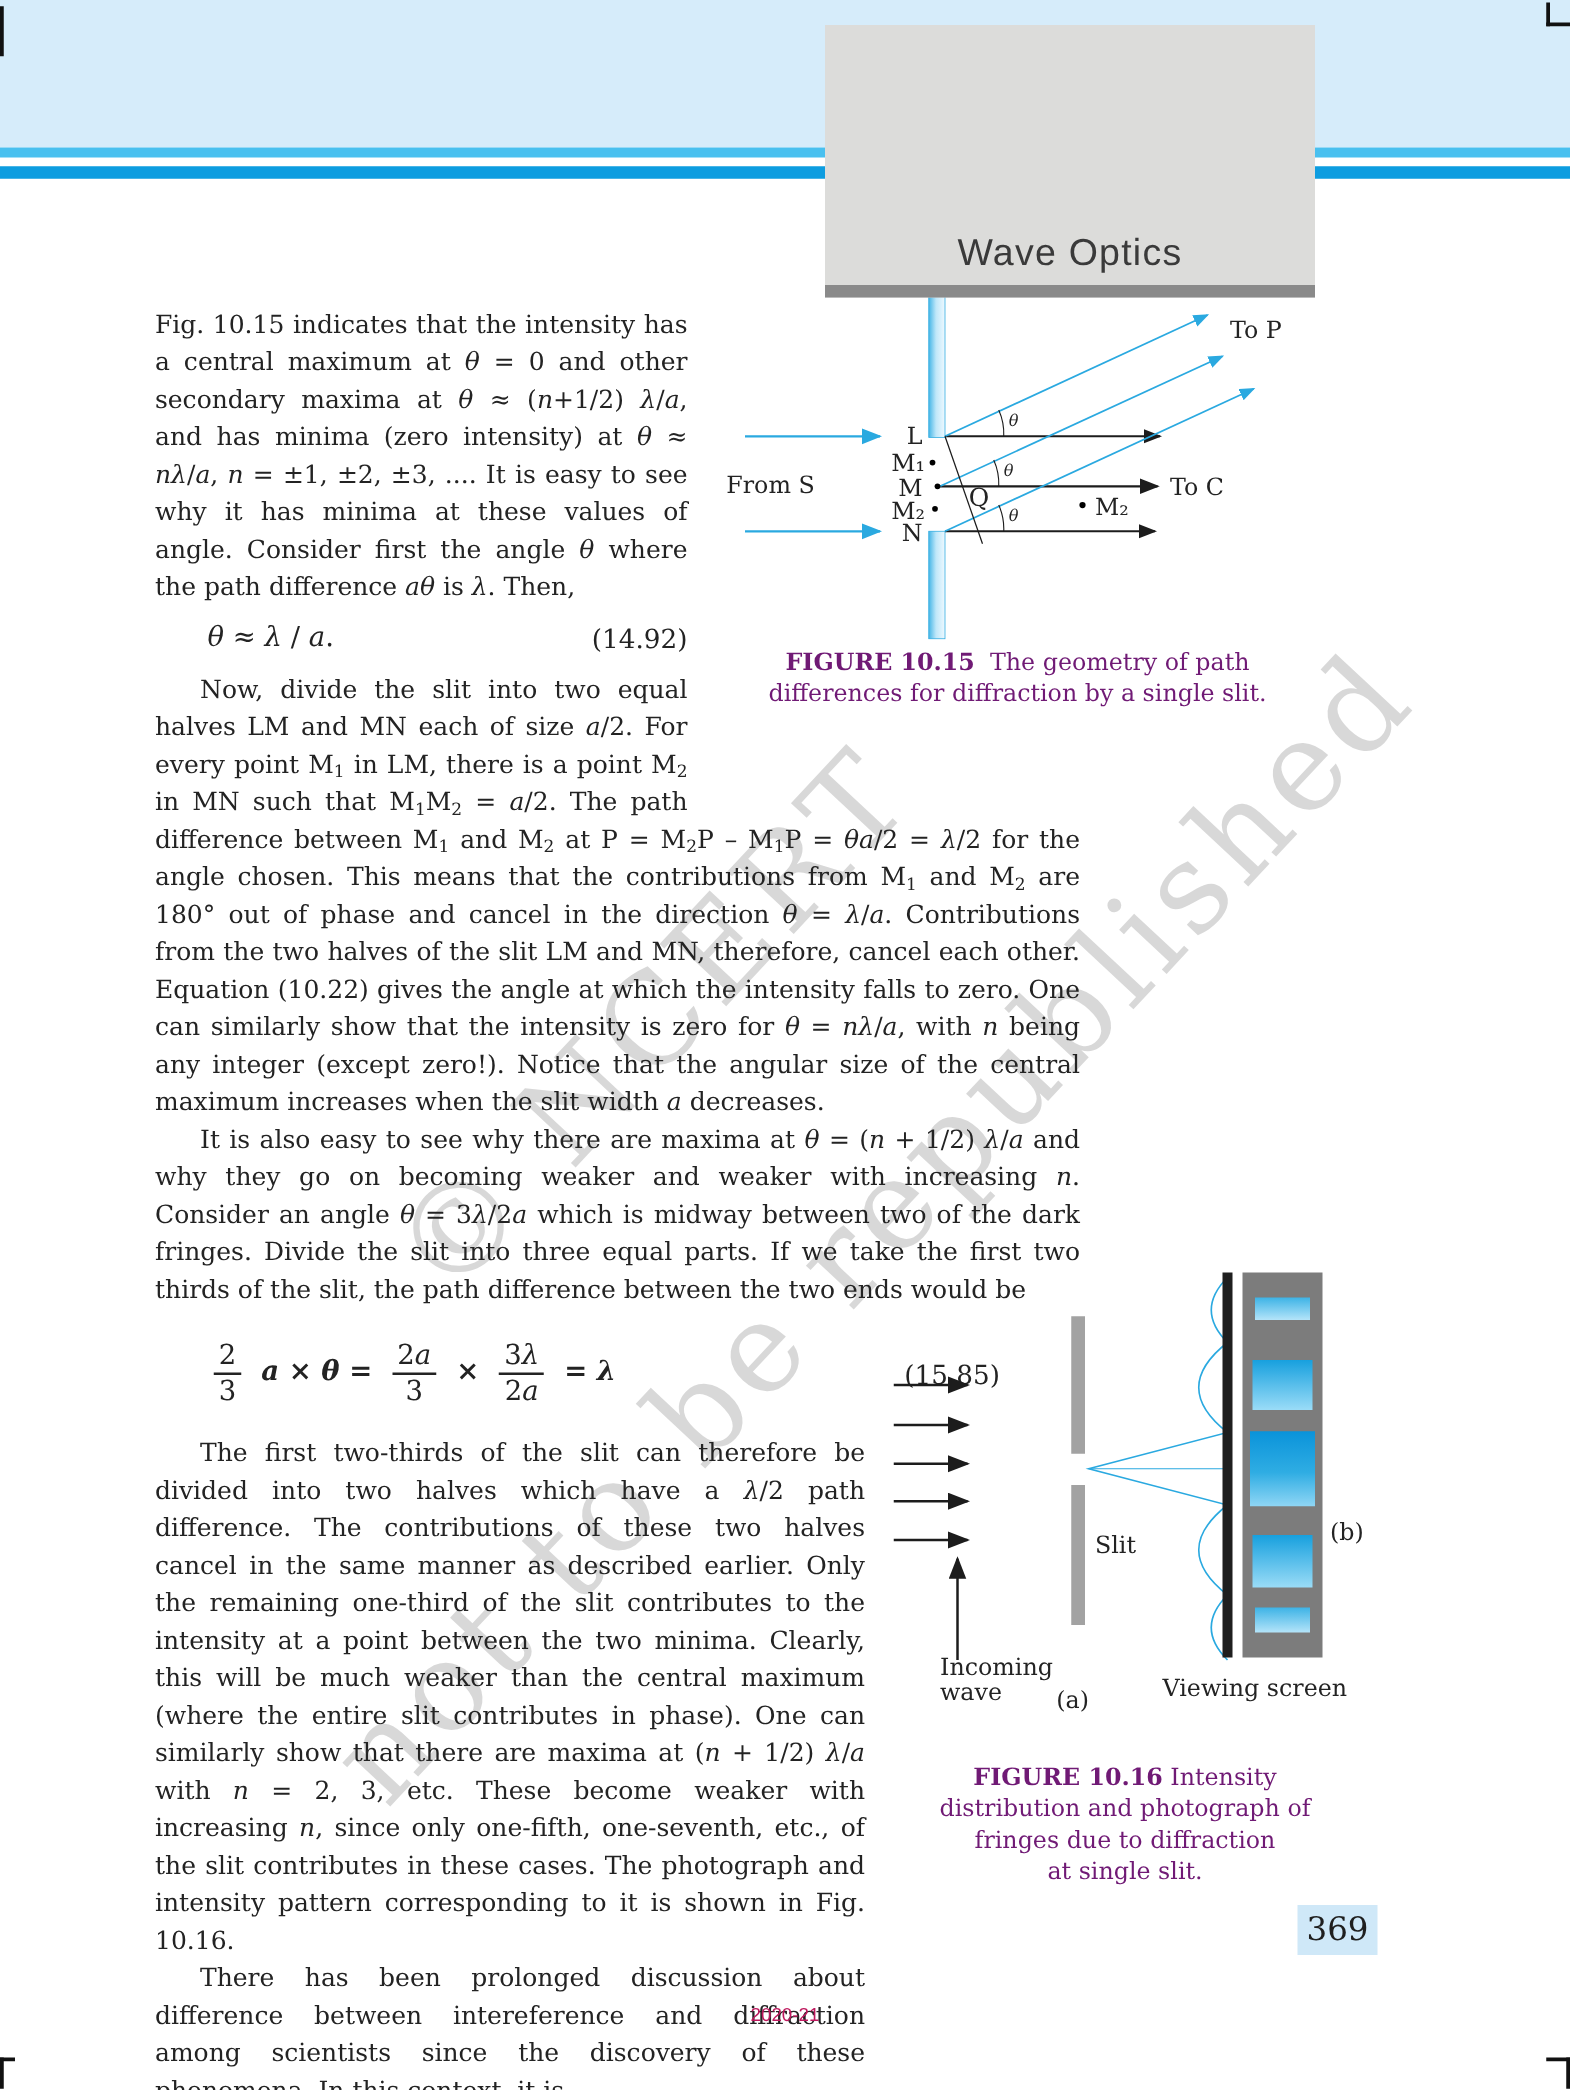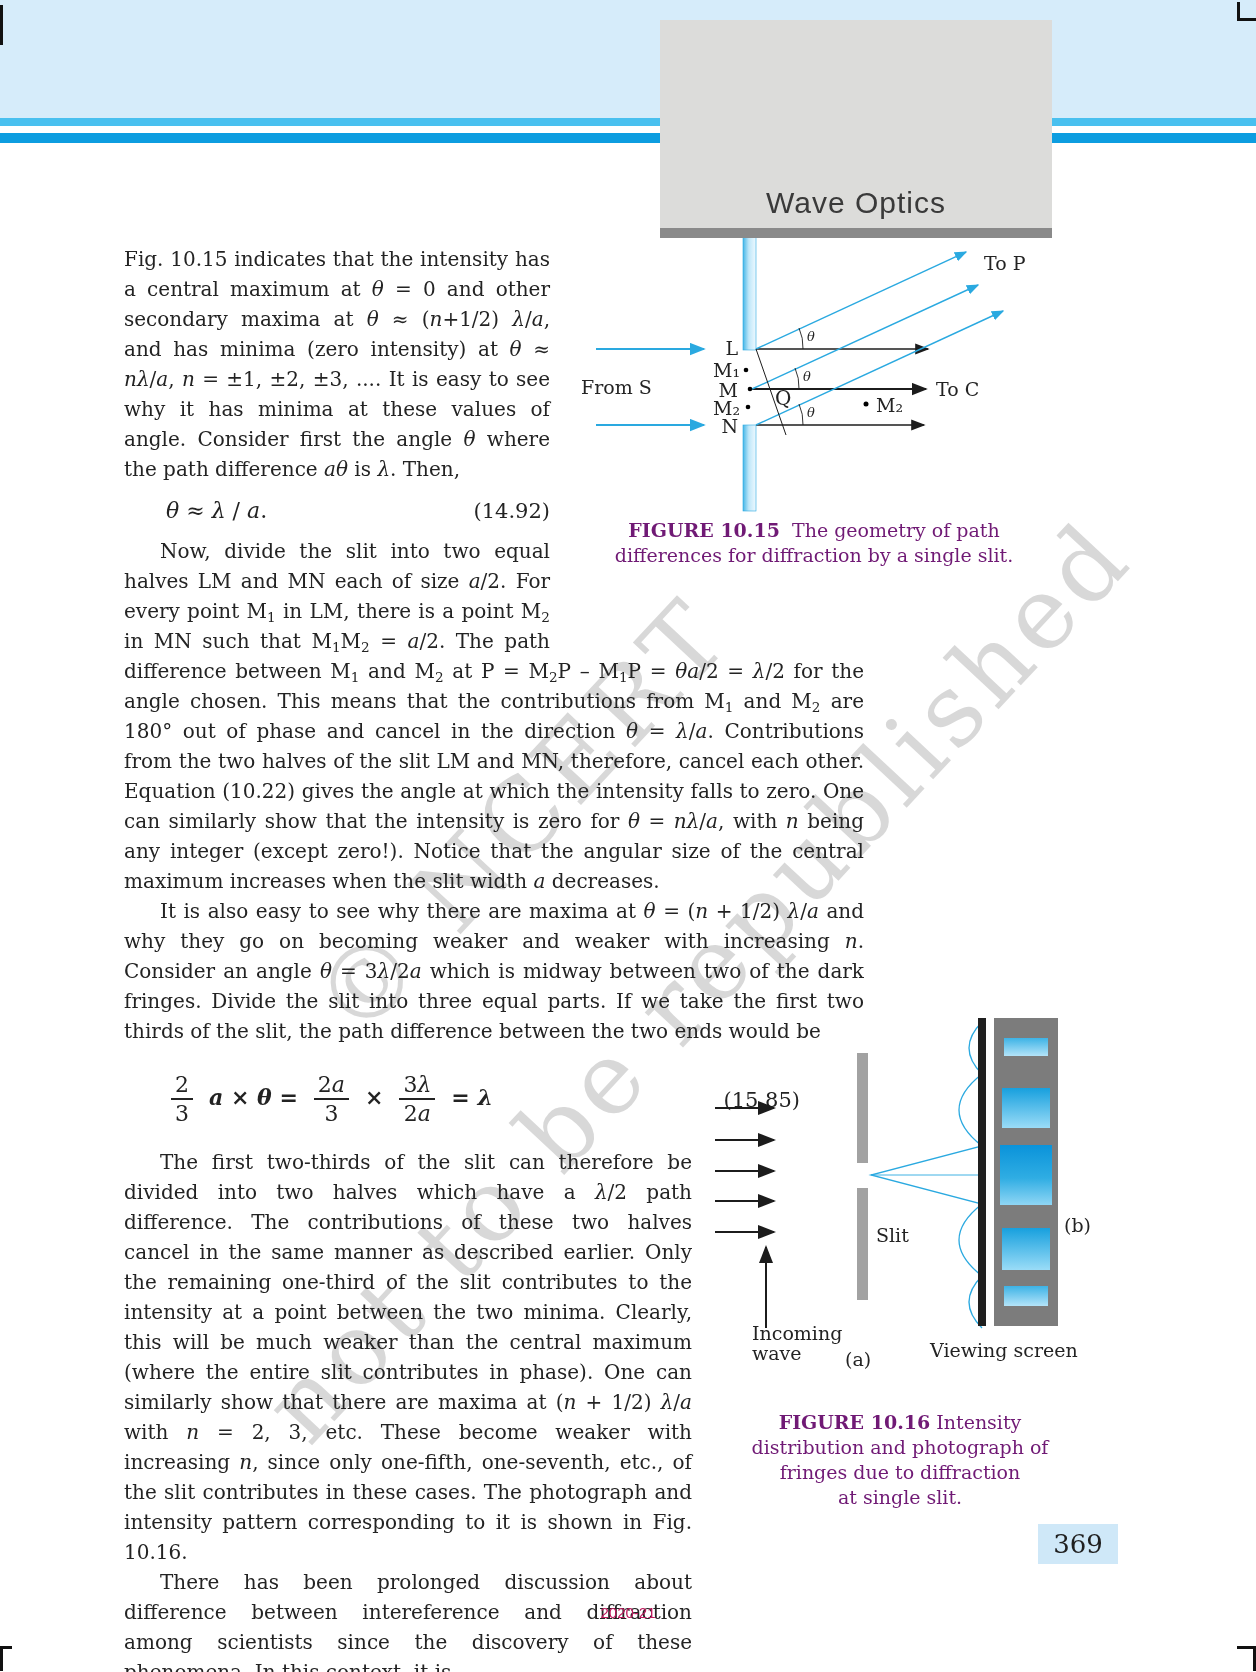--- a/index.html
+++ b/index.html
@@ -42,21 +42,21 @@
   sub{font-size:0.68em;vertical-align:-0.28em;line-height:0;}
   i{font-style:italic;}
   
   .fig15{position:absolute;left:578px;top:222px;width:472px;z-index:2;}
   .fig16{position:absolute;left:690px;top:1010px;width:420px;z-index:2;}
   .figcaption{color:#701a75;font-size:19px;line-height:25px;text-align:center;}
   .fig15 .figcaption{margin-top:2px;}
   .fig16 .figcaption{margin:36px 35px 0;}
   svg text{font-family:"DejaVu Serif",serif;fill:#232323;}
   
-  .pagenum{position:absolute;left:1038px;top:1524px;width:80px;height:40px;background:#cfe8f8;
+  .pagenum{position:absolute;left:1038px;top:1524px;width:64px;height:40px;background:#cfe8f8;
            z-index:2;text-align:center;line-height:40px;font-size:26px;color:#1f1f1f;}
   .footer{position:absolute;left:0;top:1604px;width:1256px;text-align:center;z-index:2;
           font-family:"Liberation Sans",sans-serif;font-size:15px;color:#be185d;}
 </style>
 </head>
 <body>
 
 <div class="page">
 
   <div class="band"></div>

